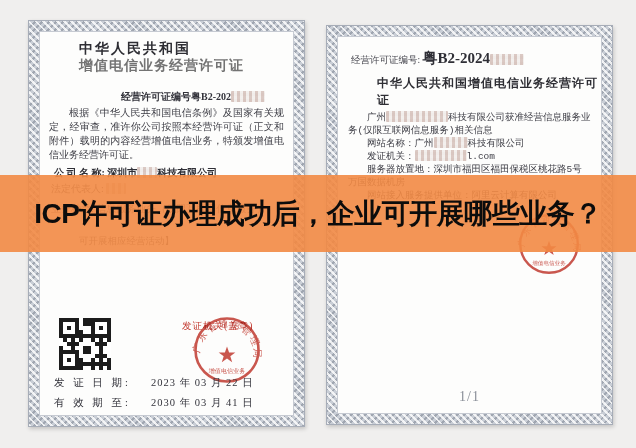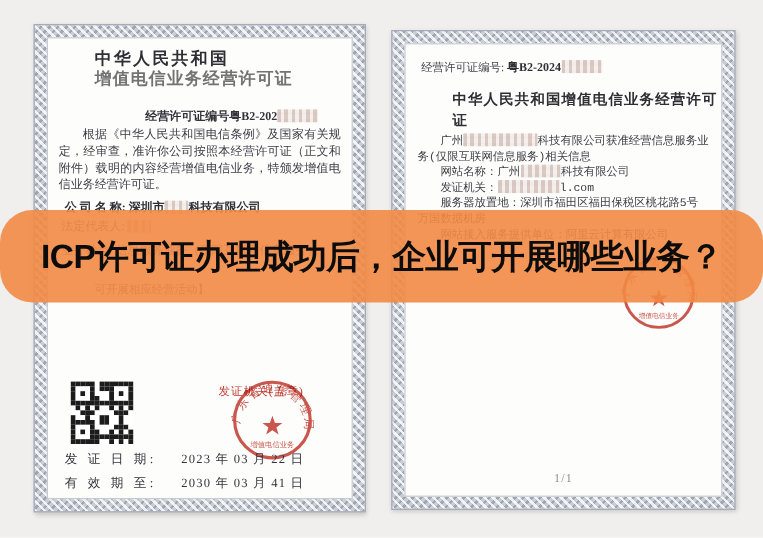--- a/index.html
+++ b/index.html
@@ -47,26 +47,26 @@
   .daterow{position:absolute;left:14px;font-size:10.5px;color:#33333b;}
   .daterow .lbl{letter-spacing:3px;text-align:center;}
   .daterow .val{position:absolute;left:97px;top:0;white-space:nowrap;letter-spacing:1px;}
 
   
   .rbody{font-size:9.5px;line-height:13px;color:#3c3c44;font-family:Liberation Mono, monospace;}
   .rbody div{text-indent:2em;}
 
   
   .banner{position:absolute;left:0;top:175px;width:636px;height:77px;
-          background:rgba(242,138,68,.9);display:flex;align-items:center;justify-content:center;border-radius:27px;}
+          background:rgba(242,138,68,.9);display:flex;align-items:center;justify-content:center;}
   .banner-text{font-family:"Liberation Sans","DejaVu Sans",sans-serif;
                font-size:28px;font-weight:bold;color:#0c0c0c;letter-spacing:-.5px;white-space:nowrap;}
 
   .pageno{position:absolute;bottom:8px;left:0;right:0;text-align:center;
-          font-size:10px;color:#8a8f98;letter-spacing:1px;}
+          font-size:14px;color:#8a8f98;letter-spacing:1px;}
 </style>
 </head>
 <body>
 
 <div class="stage">
 
   <div class="cert cert-left">
     <div class="paper">
 
       <div class="abs ctr b t1" style="top:8px">中华人民共和国</div>
@@ -271,21 +271,21 @@
         <span class="lbl">有 效 期 至:</span>
         <span class="val">2030 年 03 月 41 日</span>
       </div>
     </div>
   </div>
 
   <div class="cert cert-right">
     <div class="paper">
 
       <div class="abs" style="top:12px;left:13px;font-size:9.5px;color:#44444c"><span>经营许可证编号:</span>
-           <span class="b" style="font-size:10px;color:#2f2f36">粤B2-2024</span><span class="mosaic m-md"></span></div>
+           <span class="b" style="font-size:15px;color:#2f2f36">粤B2-2024</span><span class="mosaic m-md"></span></div>
 
       <div class="abs ctr b" style="top:38px;font-size:12px;letter-spacing:1px;color:#2e2e34">中华人民共和国增值电信业务经营许可证</div>
 
       <div class="abs rbody" style="top:74px;left:10px;right:10px">
         <div><span>广州</span><span class="mosaic m-xl"></span><span>科技有限公司获准经营信息服务业务(仅限互联网信息服务)相关信息</span></div>
         <div><span>网站名称：</span><span>广州</span><span class="mosaic m-md"></span><span>科技有限公司</span></div>
         <div><span>发证机关：</span><span class="mosaic m-lg"></span><span>l.com</span></div>
         <div><span>服务器放置地：</span><span>深圳市福田区福田保税区桃花路5号万国数据机房</span></div>
         <div><span>网站接入服务提供单位：</span><span>阿里云计算有限公司</span></div>
       </div>

